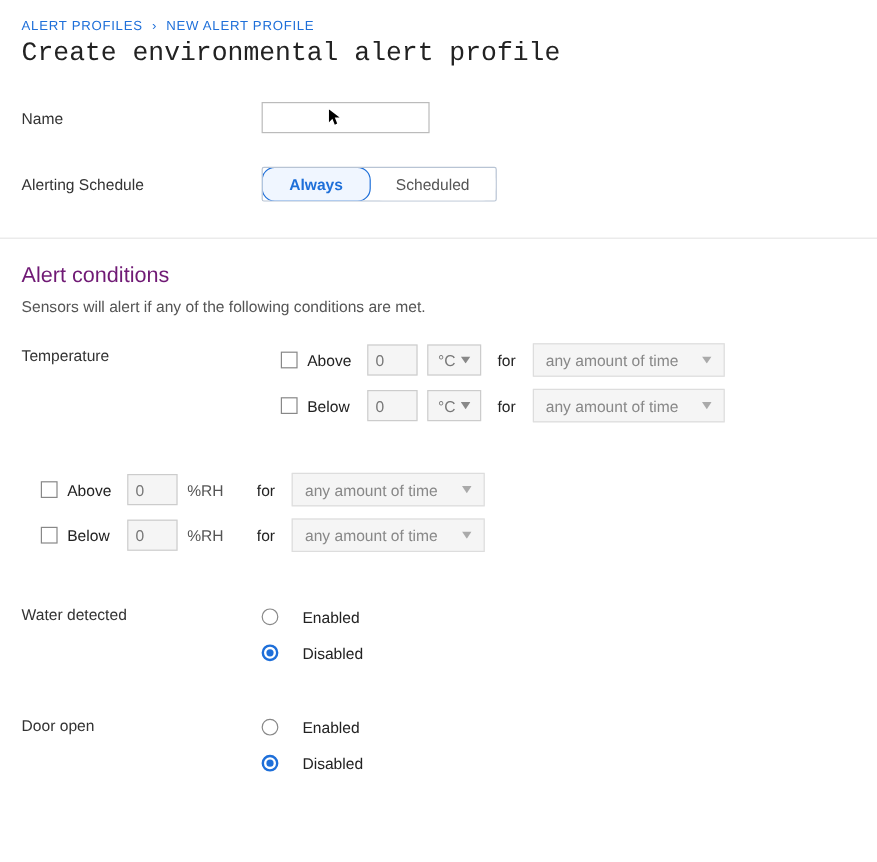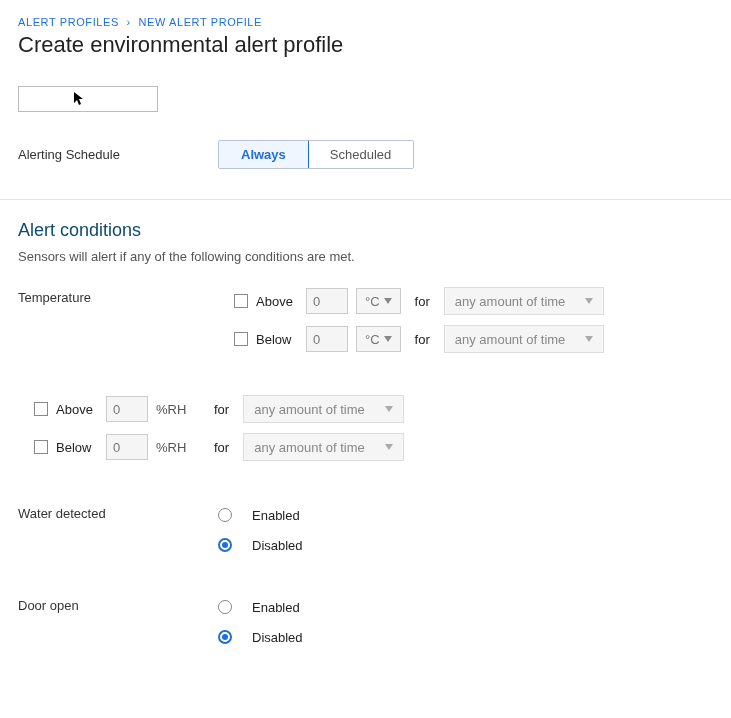--- a/index.html
+++ b/index.html
@@ -18,20 +18,21 @@
     color: #1e6fd9;
     text-transform: uppercase;
     margin-bottom: 4px;
   }
   .breadcrumb .sep { color: #1e6fd9; margin: 0 4px; }
   .page-title {
     font-size: 22px;
     font-weight: 300;
     color: #222;
     margin: 2px 0 28px 0;
+    font-family: Liberation Mono, monospace;
   }
   .field-row {
     display: flex;
     align-items: center;
     margin-bottom: 28px;
   }
   .field-label {
     width: 200px;
     font-size: 13px;
     color: #333;
@@ -49,41 +50,42 @@
     border-radius: 2px;
     overflow: hidden;
   }
   .seg-btn {
     padding: 6px 22px;
     font-size: 13px;
     color: #555;
     background: #fff;
     cursor: pointer;
     border-right: 1px solid #b8c4d4;
+    border-radius: 11px;
   }
   .seg-btn:last-child { border-right: none; }
   .seg-btn.active {
     background: #f0f6ff;
     color: #1e6fd9;
     font-weight: 600;
     border: 1px solid #1e6fd9;
     margin: -1px;
     position: relative;
     z-index: 1;
   }
   .divider {
     border: none;
     border-top: 1px solid #e6e6e6;
     margin: 30px -18px 20px -18px;
   }
   .section-title {
     font-size: 18px;
     font-weight: 300;
     margin: 0 0 8px 0;
-    color: #0c4a6e;
+    color: #701a75;
   }
   .section-sub {
     font-size: 13px;
     color: #555;
     margin-bottom: 22px;
   }
   .cond-block { display: flex; margin-bottom: 32px; justify-content: flex-end; }
   .cond-label {
     width: 200px;
     font-size: 13px;
@@ -190,20 +192,21 @@
 
 <div class="breadcrumb">
   <span>ALERT PROFILES</span>
   <span class="sep">›</span>
   <span>NEW ALERT PROFILE</span>
 </div>
 
 <h1 class="page-title">Create environmental alert profile</h1>
 
 <div class="field-row">
+  <div class="field-label">Name</div>
   <div class="name-wrap">
     <input class="text-input" type="text" value="" style="">
     <svg class="cursor" style="left:56px; top:6px;" viewBox="0 0 10 14">
         <path d="M0 0 L0 11 L3 8 L5 13 L7 12 L5 7 L9 7 Z" fill="#000"></path>
       </svg>
   </div>
 </div>
 
 <div class="field-row" style="margin-bottom:10px;">
   <div class="field-label">Alerting Schedule</div>

